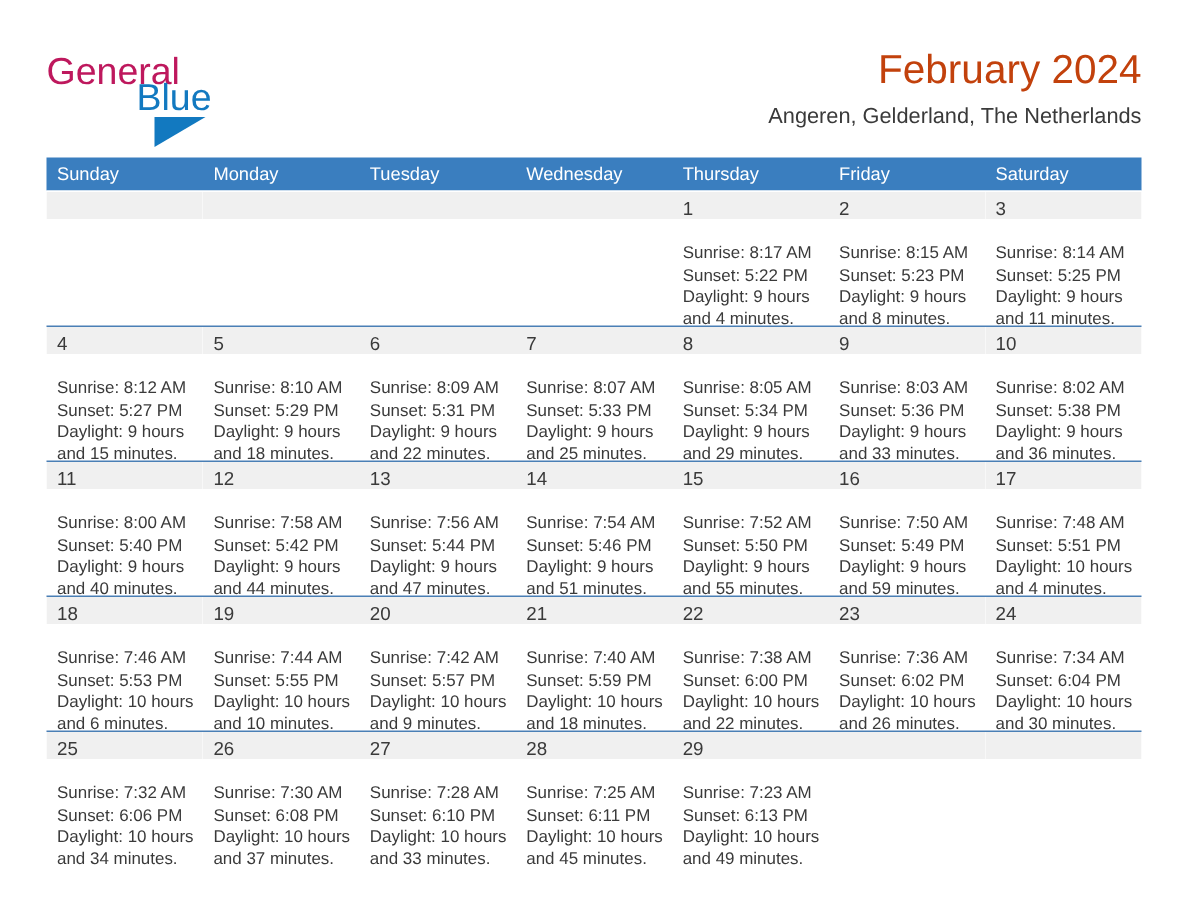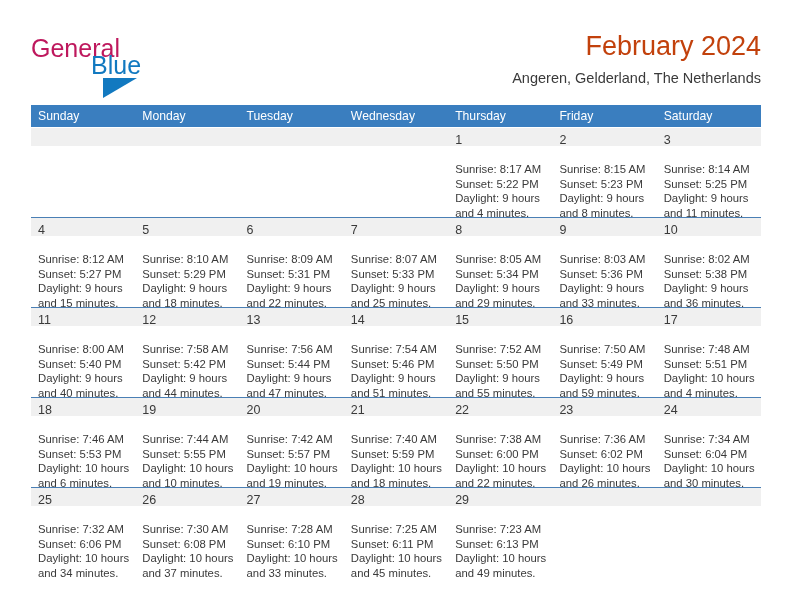--- a/index.html
+++ b/index.html
@@ -367,21 +367,21 @@
               <div class="cell-line">Daylight: 10 hours</div>
               <div class="cell-line">and 10 minutes.</div>
             </div>
           </div>
           <div class="cell">
             <div class="daynum-band"><span class="daynum">20</span></div>
             <div class="cell-body">
               <div class="cell-line">Sunrise: 7:42 AM</div>
               <div class="cell-line">Sunset: 5:57 PM</div>
               <div class="cell-line">Daylight: 10 hours</div>
-              <div class="cell-line">and 19 minutes.</div>
+              <div class="cell-line">and 9 minutes.</div>
             </div>
           </div>
           <div class="cell">
             <div class="daynum-band"><span class="daynum">21</span></div>
             <div class="cell-body">
               <div class="cell-line">Sunrise: 7:40 AM</div>
               <div class="cell-line">Sunset: 5:59 PM</div>
               <div class="cell-line">Daylight: 10 hours</div>
               <div class="cell-line">and 18 minutes.</div>
             </div>

